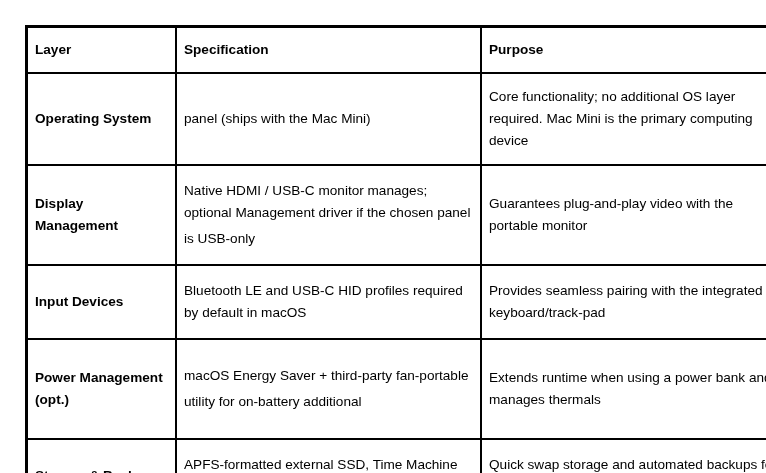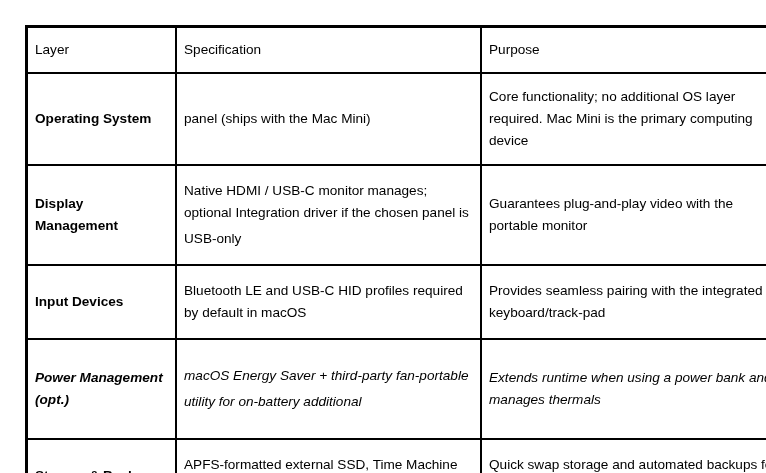--- a/index.html
+++ b/index.html
@@ -42,33 +42,33 @@
     border-top: 1px solid #000000;
     border-left: 1px solid #000000;
     vertical-align: middle;
     padding: 7px 9px 7px 7px;
     font-size: 13.6px;
     line-height: 1.62;
     color: #000000;
     font-family: "Liberation Sans", sans-serif;
   }
   table.spec-table tr.header-row td {
-    font-weight: normal;
+    font-weight: bold;
     vertical-align: middle;
     height: 34px;
     padding-top: 5px;
     padding-bottom: 5px;
   }
   td.col-layer { width: 131px; font-weight: bold; }
   td.col-spec  { width: 287px; }
   td.col-purpose { width: 295px; }
   tr.r-os td        { height: 76px; }
   tr.r-display td   { height: 84px; }
   tr.r-input td     { height: 58px; }
-  tr.r-power td     { height: 84px; font-style: italic; }
+  tr.r-power td     { height: 84px; }
   tr.r-storage td   { height: 58px; }
 
   .spell {
     position: relative;
     display: inline-block;
     background-image:
       linear-gradient(45deg, transparent 45%, #e02020 45%, #e02020 55%, transparent 55%),
       linear-gradient(-45deg, transparent 45%, #e02020 45%, #e02020 55%, transparent 55%);
     background-size: 4px 3px;
     background-repeat: repeat-x;
@@ -90,21 +90,21 @@
         </tr>
 
         <tr class="r-os">
           <td class="col-layer">Operating System</td>
           <td class="col-spec">panel (ships with the Mac Mini)</td>
           <td class="col-purpose">Core functionality; no additional OS layer required. Mac Mini is the primary computing device</td>
         </tr>
 
         <tr class="r-display">
           <td class="col-layer">Display Management</td>
-          <td class="col-spec"><span>Native HDMI / USB-C monitor manages; optional </span><span class="spell">Integration</span><span> driver if the chosen panel is USB-only</span></td>
+          <td class="col-spec"><span>Native HDMI / USB-C monitor manages; optional </span><span class="spell">Management</span><span> driver if the chosen panel is USB-only</span></td>
           <td class="col-purpose">Guarantees plug-and-play video with the portable monitor</td>
         </tr>
 
         <tr class="r-input">
           <td class="col-layer">Input Devices</td>
           <td class="col-spec">Bluetooth LE and USB-C HID profiles required by default in macOS</td>
           <td class="col-purpose">Provides seamless pairing with the integrated keyboard/track-pad</td>
         </tr>
 
         <tr class="r-power">

